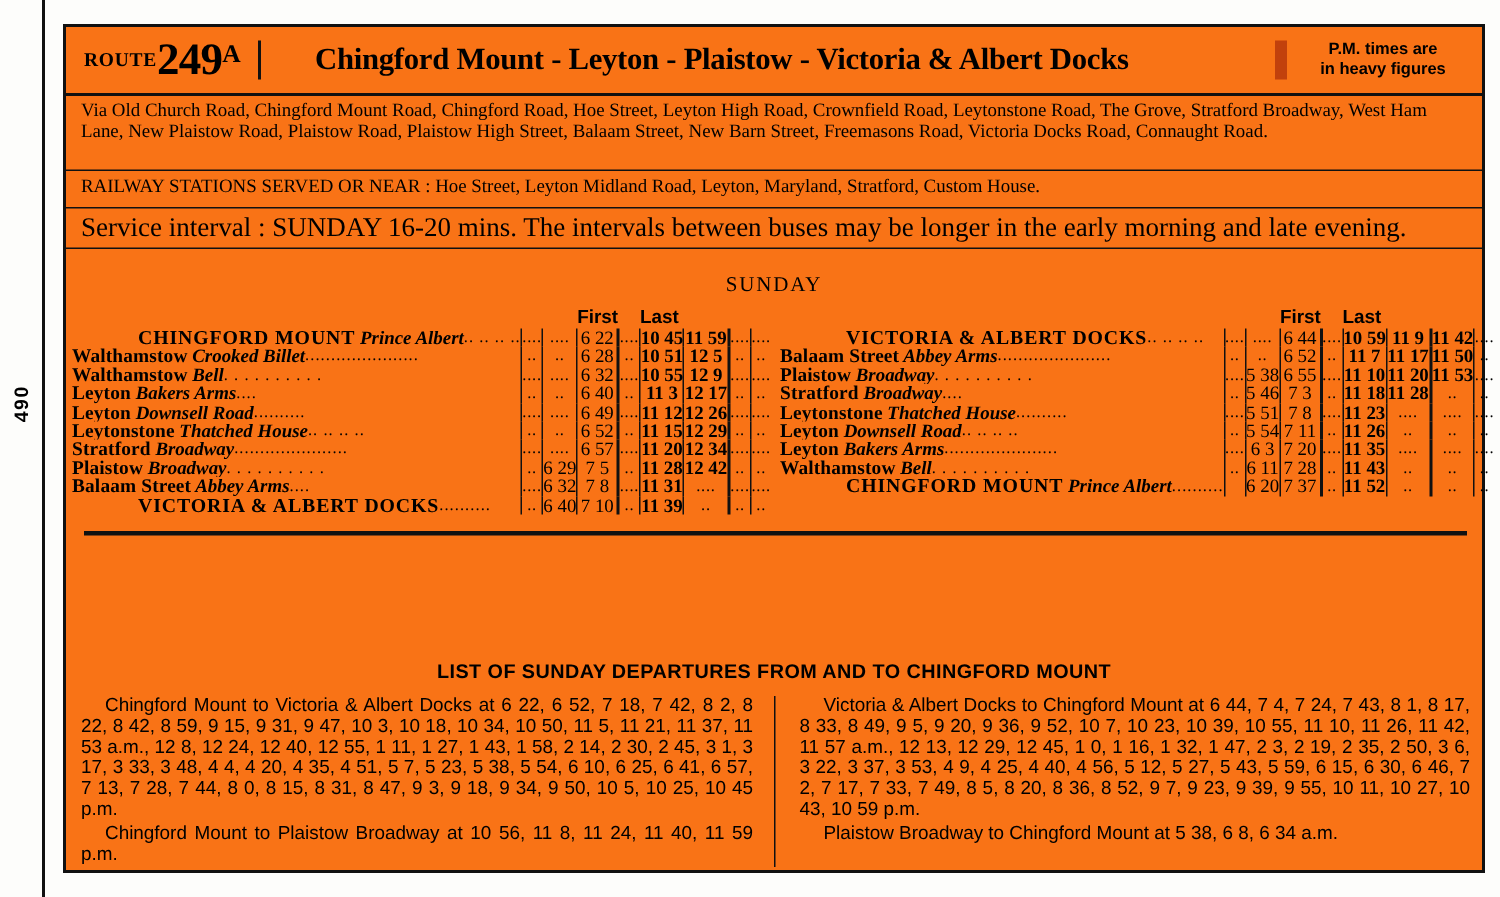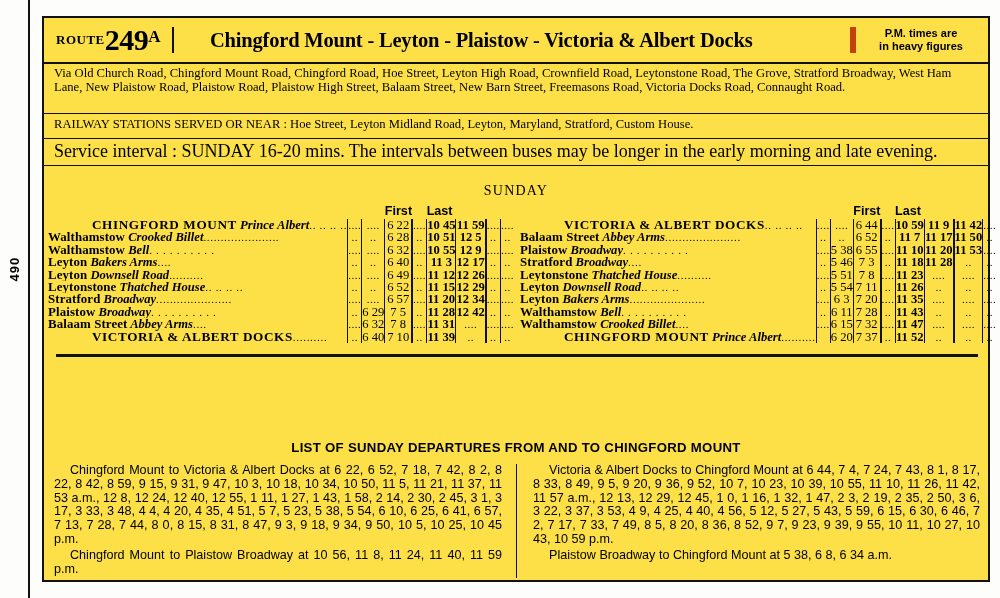--- a/index.html
+++ b/index.html
@@ -23,21 +23,21 @@
     width: 1000px; height: 598px;
     background: #fdfdfb;
   }
 
   .frame-outer {
     position: absolute;
     left: 42px; top: 16px;
     width: 948px; height: 566px;
     border: 2px solid #111;
     box-sizing: border-box;
-    background: #fde047;
+    background: #f97316;
   }
 
   
   .gutter-rule {
     position: absolute;
     left: 28px; top: 0px;
     width: 2px; height: 598px;
     background: #111;
   }
 
@@ -101,21 +101,21 @@
     padding-left: 36px;
     white-space: nowrap;
   }
   .pm-note {
     width: 128px;
     font-family: "Liberation Sans", sans-serif;
     font-weight: bold;
     font-size: 11px;
     line-height: 13px;
     text-align: center;
-    border-left: 6px solid #c2410c;
+    border-left: 8px solid #c2410c;
     padding-left: 8px;
     margin-right: 10px;
     box-sizing: border-box;
   }
   .rule-h {
     position: absolute;
     left: 0;
     width: 100%;
     height: 2px;
     background: #111;
@@ -536,31 +536,20 @@
                 <td class="t am dots">..</td>
                 <td class="t am">6 11</td>
                 <td class="t am">7 28</td>
                 <td class="t am dots divider-heavy">..</td>
                 <td class="t pm">11 43</td>
                 <td class="t am dots">..</td>
                 <td class="t am dots divider-heavy">..</td>
                 <td class="t am dots">..</td>
               </tr>
               <tr>
-                <td class="stop-cell"><span class="stop-name">Walthamstow</span><span class="stop-sub"> Crooked Billet</span><span class="leader"> ....</span></td>
-                <td class="t am dots">....</td>
-                <td class="t am">6 15</td>
-                <td class="t am">7 32</td>
-                <td class="t am dots divider-heavy">....</td>
-                <td class="t pm">11 47</td>
-                <td class="t am dots">....</td>
-                <td class="t am dots divider-heavy">....</td>
-                <td class="t am dots">....</td>
-              </tr>
-              <tr>
                 <td class="stop-cell"><span class="stop-name caps">CHINGFORD MOUNT</span><span class="stop-sub"> Prince Albert</span><span class="leader"> ..........</span></td>
                 <td class="t am dots"></td>
                 <td class="t am">6 20</td>
                 <td class="t am">7 37</td>
                 <td class="t am dots divider-heavy">..</td>
                 <td class="t pm">11 52</td>
                 <td class="t am dots">..</td>
                 <td class="t am dots divider-heavy">..</td>
                 <td class="t am dots">..</td>
               </tr>

